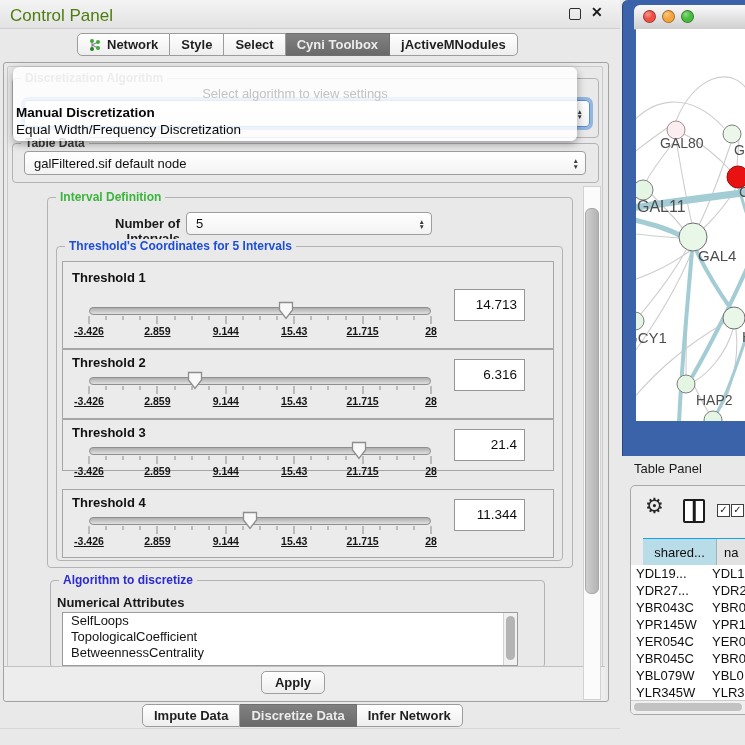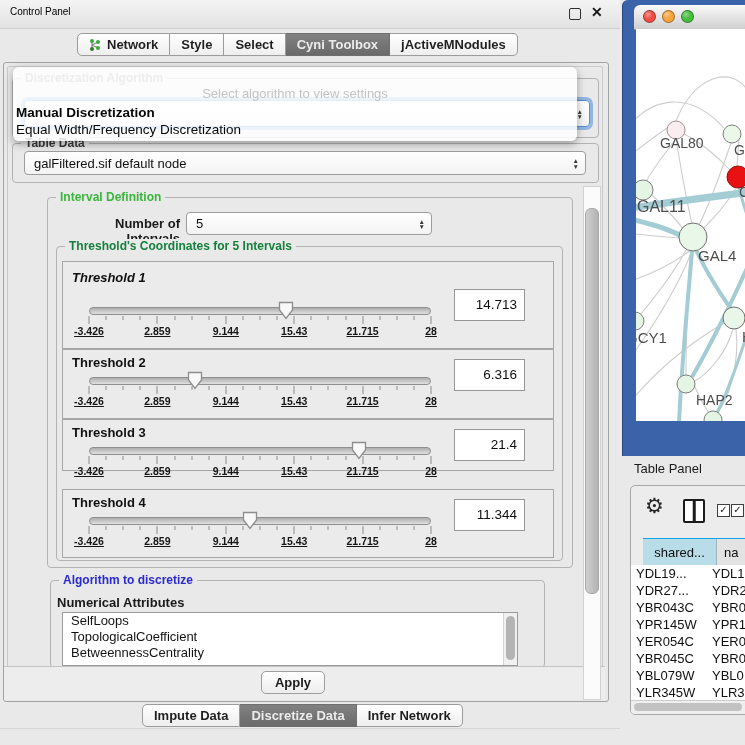--- a/index.html
+++ b/index.html
@@ -3,21 +3,21 @@
 <meta charset="utf-8">
 <style>
   html,body{margin:0;padding:0;background:#e9e9e9;}
   #root{position:relative;width:745px;height:745px;overflow:hidden;
         font-family:"Liberation Sans",sans-serif;color:#1a1a1a;background:#e9e9e9;}
   .abs{position:absolute;}
 
   
   #cp-titlebar{left:0;top:0;width:620px;height:28px;
     background:linear-gradient(#f4f4f4,#e2e2e2);border-bottom:1px solid #cfcfcf;}
-  #cp-title{left:10px;top:6px;font-size:10px;color:#000000;}
+  #cp-title{left:10px;top:6px;font-size:17px;color:#4d7c0f;}
   #float-icon{left:569px;top:8px;width:10px;height:10px;border:1.7px solid #2e2e2e;border-radius:2px;background:transparent;}
   #close-icon{left:591px;top:4px;font-size:14px;font-weight:bold;color:#181818;}
 
   .segbar{display:flex;height:23px;}
   .seg{display:flex;align-items:center;gap:5px;padding:0 11px;font-size:13px;font-weight:bold;color:#1f1f1f;
     background:linear-gradient(#ffffff,#eeeeee);border:1px solid #9c9c9c;border-left:none;cursor:default;}
   .seg:first-child{border-left:1px solid #9c9c9c;border-radius:5px 0 0 5px;}
   .seg:last-child{border-radius:0 5px 5px 0;}
   .seg.sel{background:linear-gradient(#818181,#6a6a6a);color:#ececec;border-color:#6f6f6f;}
   #tab-bar{left:77px;top:33px;}
@@ -176,25 +176,25 @@
   <div class="abs" style="left:68px;top:216px;width:112px;text-align:right;font-size:13px;font-weight:bold;">Number of Intervals</div>
   <div class="abs combo" style="left:186px;top:212px;width:246px;height:23px;">
     <span>5</span>
     <span class="stepper">
         <span>▲</span>
         <span>▼</span>
       </span>
   </div>
 
   <div class="abs groupbox" style="left:56px;top:246px;width:505px;height:313px;">
-    <span class="grouptitle" style="color: #15803d;">Threshold's Coordinates for 5 Intervals</span>
+    <span class="grouptitle" style="color: #1d4ed8;">Threshold's Coordinates for 5 Intervals</span>
   </div>
   <div>
       <div class="th-panel" style="top: 261px; height: 88px;">
-        <div class="th-label" style="top: 8px; font-style: italic;">Threshold 1</div>
+        <div class="th-label" style="top: 8px;">Threshold 1</div>
         <div class="th-slider" style="top: 40px;">
           <div class="th-track"></div>
           <div class="th-thumb" style="left: 189.4px;"><svg width="16" height="19" viewBox="0 0 16 19">
               <polygon points="1.5,1.5 14.5,1.5 14.5,9 8,17.5 1.5,9" fill="#f8f8f8" stroke="#8d8d8d" stroke-width="1.3"></polygon>
             </svg></div>
         </div>
         <div class="th-ticks" style="top: 54px;">
           <span class="tick major" style="left: 0%;"></span>
           <span class="tick minor" style="left: 5%;"></span>
           <span class="tick minor" style="left: 10%;"></span>

